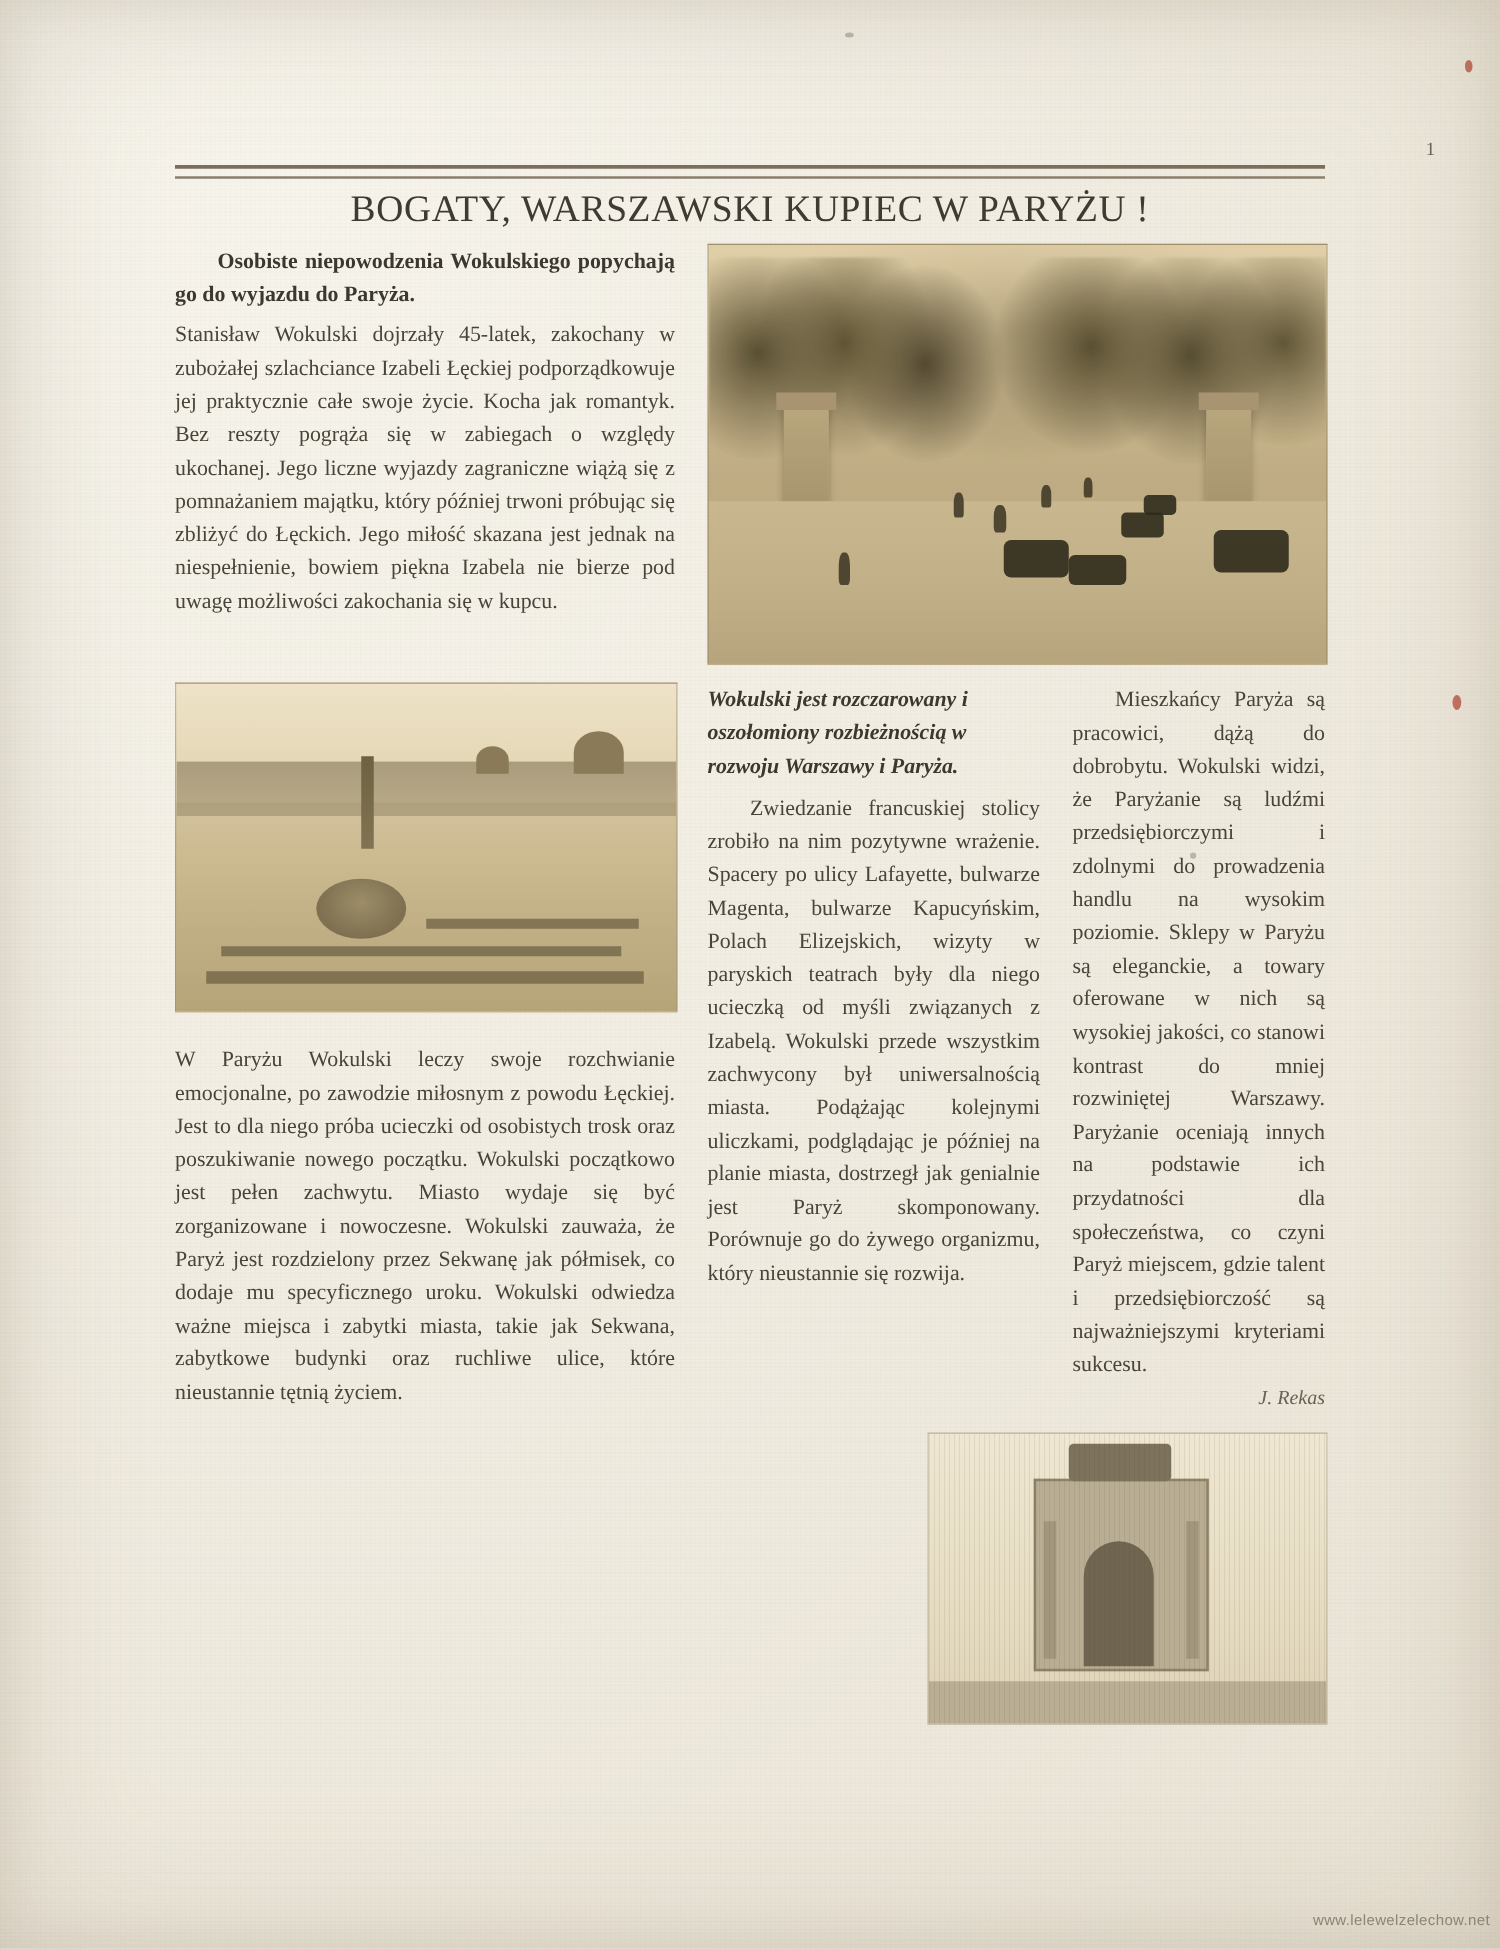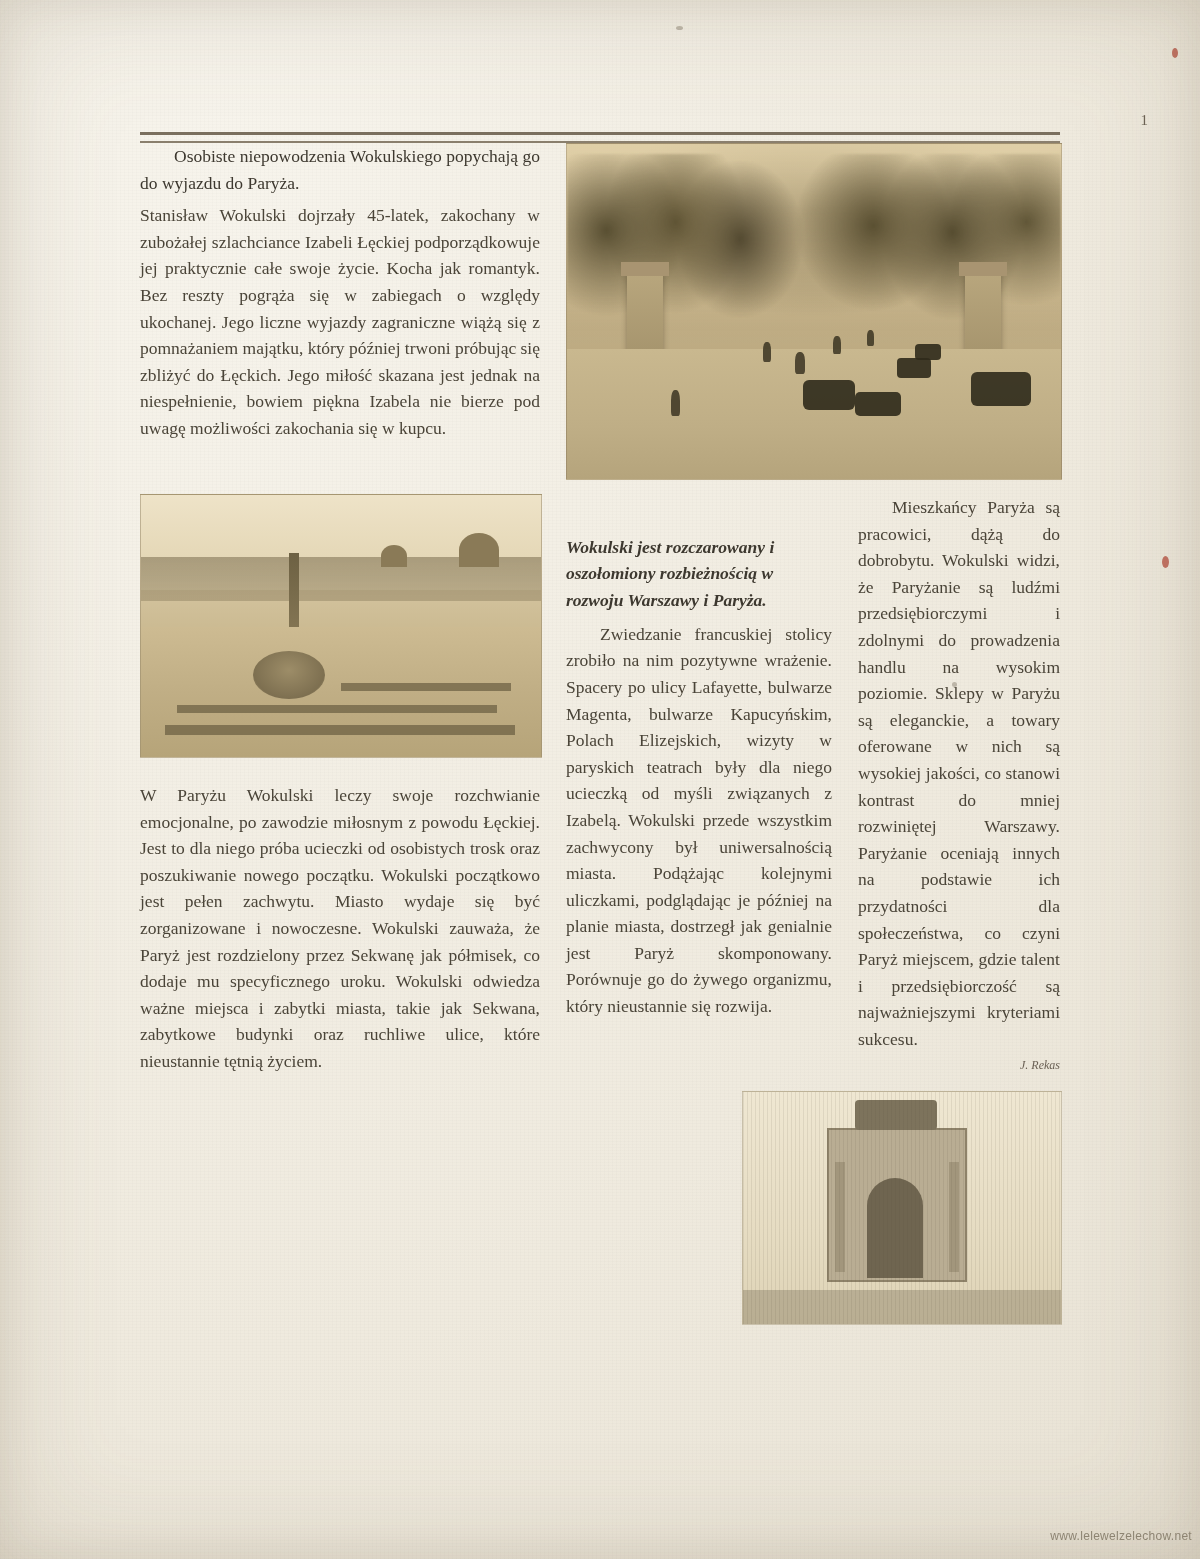--- a/index.html
+++ b/index.html
@@ -110,21 +110,21 @@
 
   .col-text {
     font-size: 17.5px;
     line-height: 1.52;
     color: #4a4438;
     text-align: justify;
     font-family: "Liberation Serif", serif;
   }
   .col-text p { margin: 0 0 6px; }
   .lead {
-    font-weight: normal;
+    font-weight: bold;
     color: #3d382f;
   }
   .indent { text-indent: 34px; }
 
   
   .row1 {
     display: flex;
     gap: 26px;
     align-items: flex-start;
   }
@@ -294,26 +294,25 @@
   .row2 .c2 { width: 266px; }
   .row2 .c3 { width: 202px; }
 
   .italic-lead {
     font-style: italic;
     font-weight: bold;
     color: #3d382f;
     margin-bottom: 8px;
     font-size: 17.5px;
     line-height: 1.5;
-    margin-top: 40px;
   }
 
   .signature {
     text-align: right;
-    font-size: 12px;
+    font-size: 16px;
     color: #6a6054;
     margin-top: 4px;
     font-style: italic;
   }
 
   .watermark {
     position: absolute;
     right: 8px;
     bottom: 16px;
     font-family: "Liberation Sans", sans-serif;
@@ -349,20 +348,21 @@
   <div class="page-number">1</div>
 
   <div class="content">
 
     <div class="rule"></div>
     <div class="rule-gap"></div>
     <div class="rule thin"></div>
 
 
 
+    <div class="headline2">BOGATY, WARSZAWSKI KUPIEC W PARYŻU !</div>
 
     <div class="row1">
       <div class="left">
         <div class="col-text">
           <p class="lead indent">Osobiste niepowodzenia Wokulskiego popychają go do wyjazdu do Paryża.</p>
           <p>Stanisław Wokulski dojrzały 45-latek, zakochany w zubożałej szlachciance Izabeli Łęckiej podporządkowuje jej praktycznie całe swoje życie. Kocha jak romantyk. Bez reszty pogrąża się w zabiegach o względy ukochanej. Jego liczne wyjazdy zagraniczne wiążą się z pomnażaniem majątku, który później trwoni próbując się zbliżyć do Łęckich. Jego miłość skazana jest jednak na niespełnienie, bowiem piękna Izabela nie bierze pod uwagę możliwości zakochania się w kupcu.</p>
         </div>
       </div>
       <div class="right">
         <div class="photo photo-boulevard">

